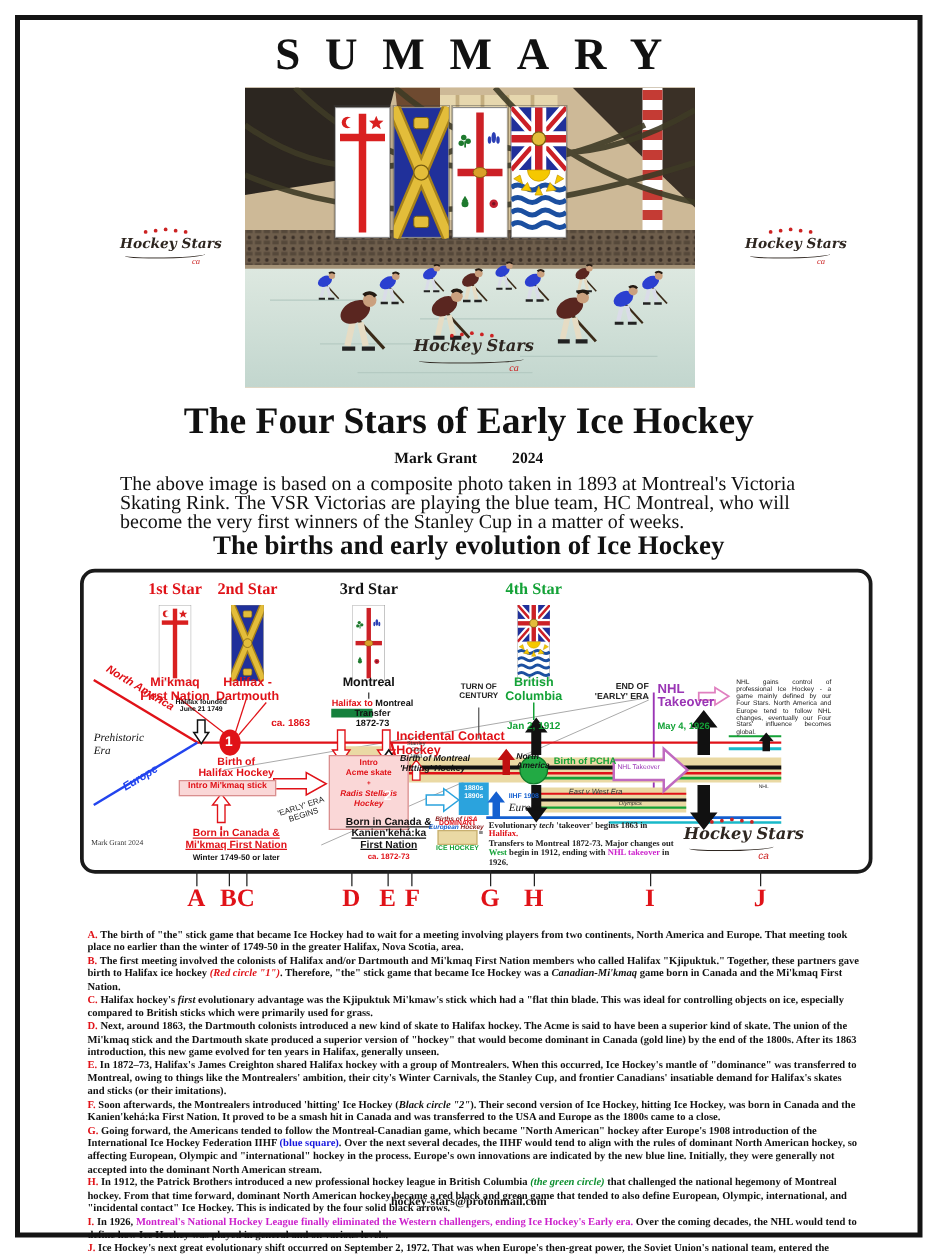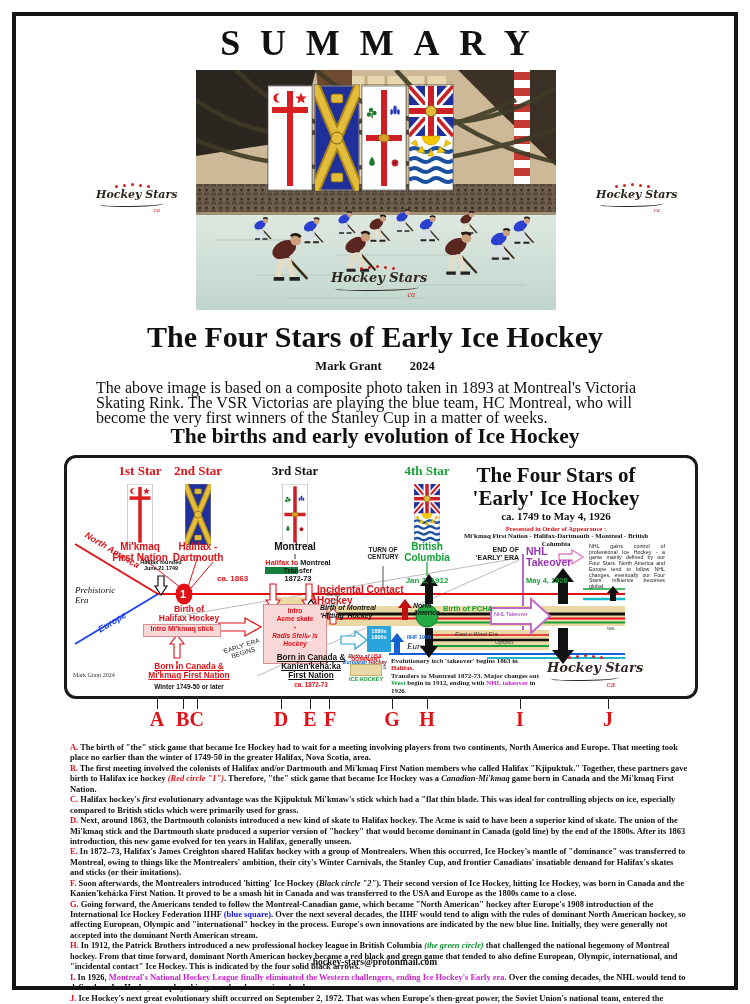--- a/index.html
+++ b/index.html
@@ -315,27 +315,20 @@
       <use href="#fC"></use>
     </svg>
   <svg class="abs" style="left:347px;top:26px" width="26" height="61" viewBox="0 0 44 104">
       <use href="#fD"></use>
     </svg>
   <div class="lbl star-name red" style="left:33px"><span>Mi'kmaq</span><br><span>First Nation</span></div>
   <div class="lbl star-name red" style="left:91px"><span>Halifax -</span><br><span>Dartmouth</span></div>
   <div class="lbl star-name" style="left:188px">Montreal</div>
   <div class="lbl star-name grn" style="left:320px"><span>British</span><br><span>Columbia</span></div>
 
-  <div class="lbl dtitle" style="left:384px;top:6px;width:210px">
-    <div style="font-size:21px;font-weight:bold">The Four Stars of</div>
-    <div style="font-size:21px;font-weight:bold">'Early' Ice Hockey</div>
-    <div style="font-size:11px;font-weight:bold;margin-top:2px">ca. 1749 to May 4, 1926</div>
-    <div class="red" style="font-size:6.6px;font-weight:bold;margin-top:2px">Presented in Order of Appearance :</div>
-    <div style="font-size:6.8px;font-weight:bold">Mi'kmaq First Nation - Halifax-Dartmouth - Montreal - British Columbia</div>
-  </div>
   <div class="lbl" style="left:522px;top:86px;width:76px;font-size:5.3px;color:#222;text-align:justify">NHL gains control of professional Ice Hockey - a game mainly defined by our Four Stars.  North America and Europe tend to follow NHL changes, eventually our Four Stars' influence becomes global.</div>
 
   <div class="lbl red b i" style="left:14px;top:88px;font-size:9px;transform:rotate(31deg)">North America</div>
   <div class="lbl b i" style="left:30px;top:160px;font-size:9px;color:#2244ee;transform:rotate(-31deg)">Europe</div>
   <div class="lbl i" style="left:8px;top:128px;font-size:9px;font-family:Liberation Serif, serif"><span>Prehistoric</span><br><span>Era</span></div>
   <div class="lbl b ctr" style="left:64px;top:102px;width:60px;font-size:5.5px"><span>Halifax founded</span><br><span>June 21 1749</span></div>
   <div class="num" style="left:113px;top:130px">1</div>
   <div class="lbl red b ctr" style="left:80px;top:147px;width:84px;font-size:8.5px"><span>Birth of</span><br><span>Halifax Hockey</span></div>
   <div class="pinkbox" style="left:76px;top:166px;width:76px;height:11px;font-size:7px">Intro Mi'kmaq stick</div>
   <div class="lbl ctr" style="left:144px;top:184px;width:62px;font-size:6.5px;color:#222;transform:rotate(-18deg)"><span>'EARLY' ERA</span><br><span>BEGINS</span></div>

